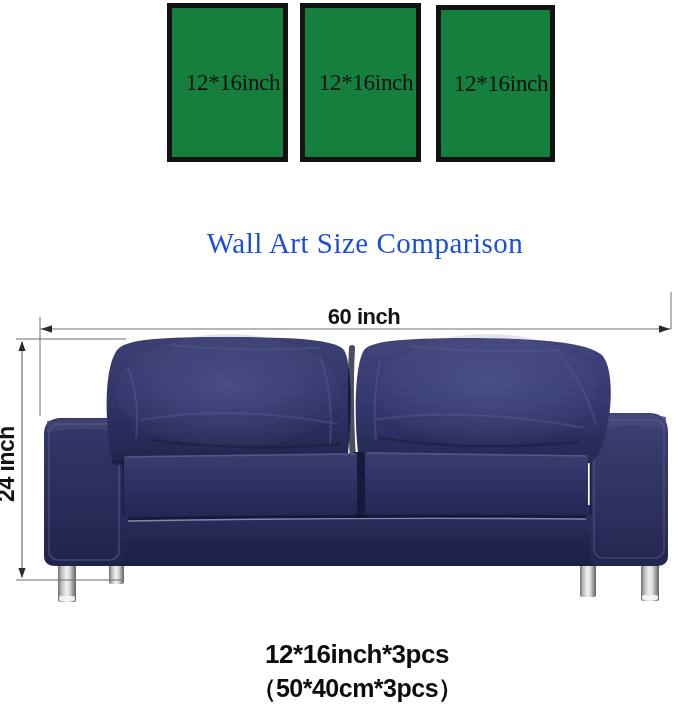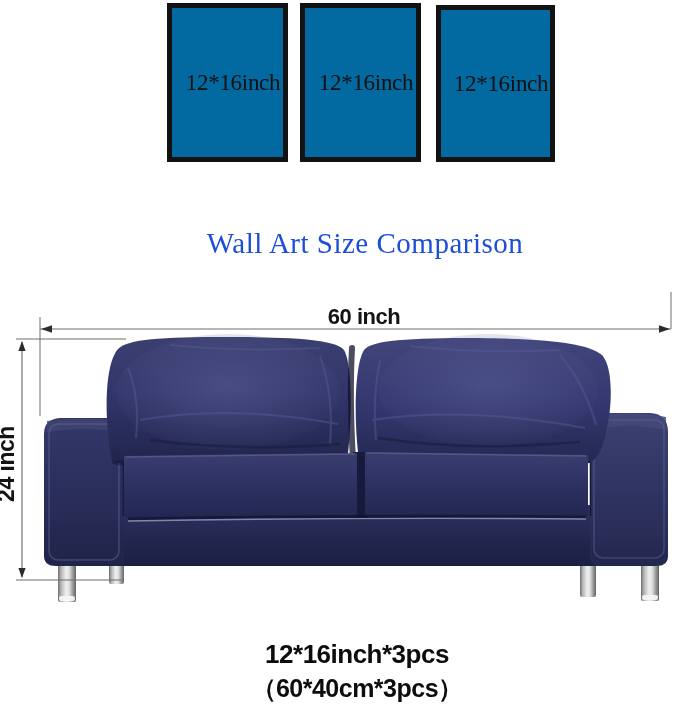--- a/index.html
+++ b/index.html
@@ -1,19 +1,19 @@
 <!DOCTYPE html>
 <html><head>
 <meta charset="utf-8">
 <style>
   html,body{margin:0;padding:0;background:#ffffff;}
   body{width:679px;height:711px;position:relative;overflow:hidden;
        font-family:"Liberation Sans",sans-serif;color:#141414;}
   .frame{position:absolute;box-sizing:border-box;border:5px solid #121212;
-         background:#0369a1;display:flex;align-items:center;justify-content:center;padding-left:11px;}
+         background:#15803d;display:flex;align-items:center;justify-content:center;padding-left:11px;}
   .frame-label{font-family:"Liberation Serif",serif;font-size:23px;color:#111;
                letter-spacing:-0.3px;white-space:nowrap;}
   #frame-1{left:167px;top:3px;width:121px;height:159px;}
   #frame-2{left:300px;top:3px;width:121px;height:159px;}
   #frame-3{left:436px;top:5px;width:119px;height:157px;}
   .title{position:absolute;left:155px;top:227px;width:420px;text-align:center;
          font-family:"Liberation Serif",serif;font-size:29px;line-height:32px;
          color:#1d4ed8;letter-spacing:0.5px;}
   .diagram-svg{position:absolute;left:0;top:0;width:679px;height:711px;}
   .dim-text{font-family:"Liberation Sans",sans-serif;font-weight:700;
@@ -145,13 +145,13 @@
     <path d="M 16,339 H 126" stroke="#6f6f6f" stroke-width="1" fill="none"></path>
     <path d="M 16,580 H 122" stroke="#6f6f6f" stroke-width="1" fill="none"></path>
     <line x1="22" y1="342" x2="22" y2="577" stroke-width="1.2" stroke="#6f6f6f"></line>
     <polygon points="22,341 18.4,351 25.6,351" fill="#2b2b2b"></polygon>
     <polygon points="22,578 18.4,568 25.6,568" fill="#2b2b2b"></polygon>
     <text transform="translate(14,464) rotate(-90)" text-anchor="middle" class="dim-text" font-size="23">24 inch</text>
   </g>
 </svg>
 
 <div class="footer-line" id="footer-1">12*16inch*3pcs</div>
-<div class="footer-line" id="footer-2">（60*40cm*3pcs）</div>
+<div class="footer-line" id="footer-2">（50*40cm*3pcs）</div>
 
 </body></html>

